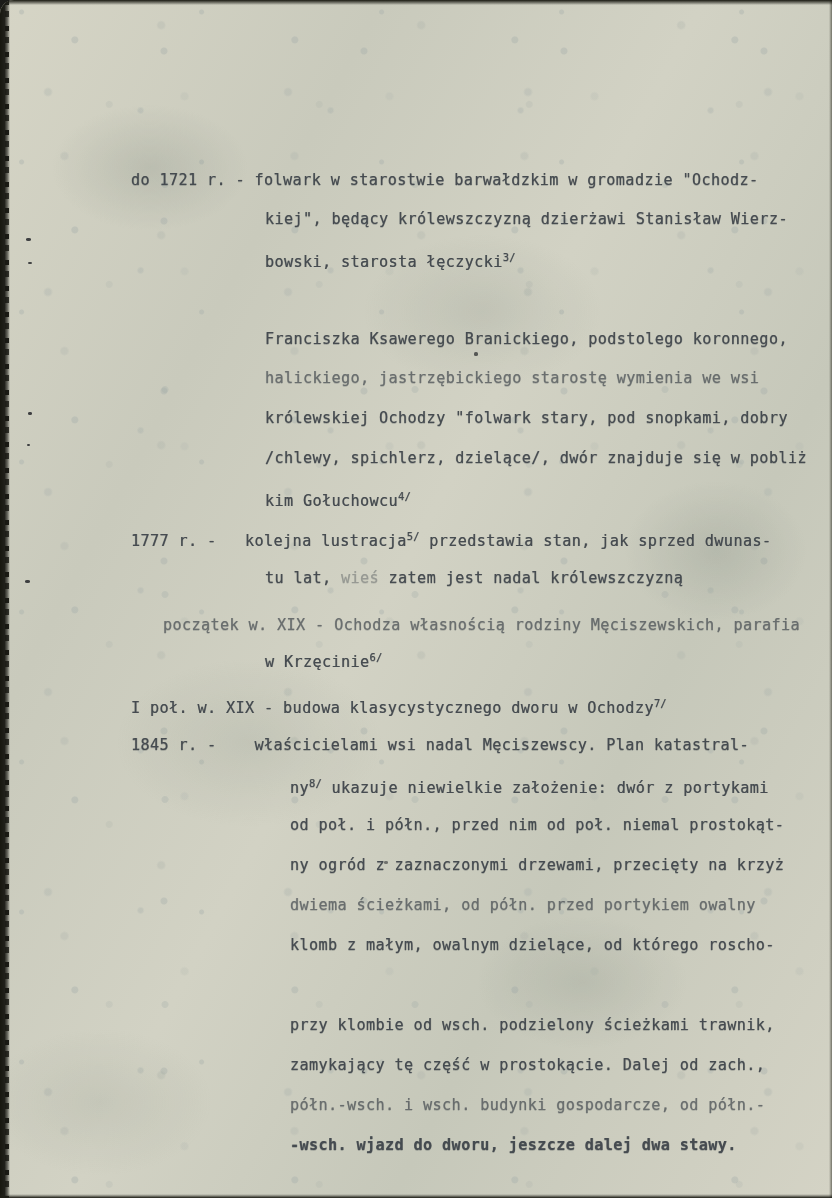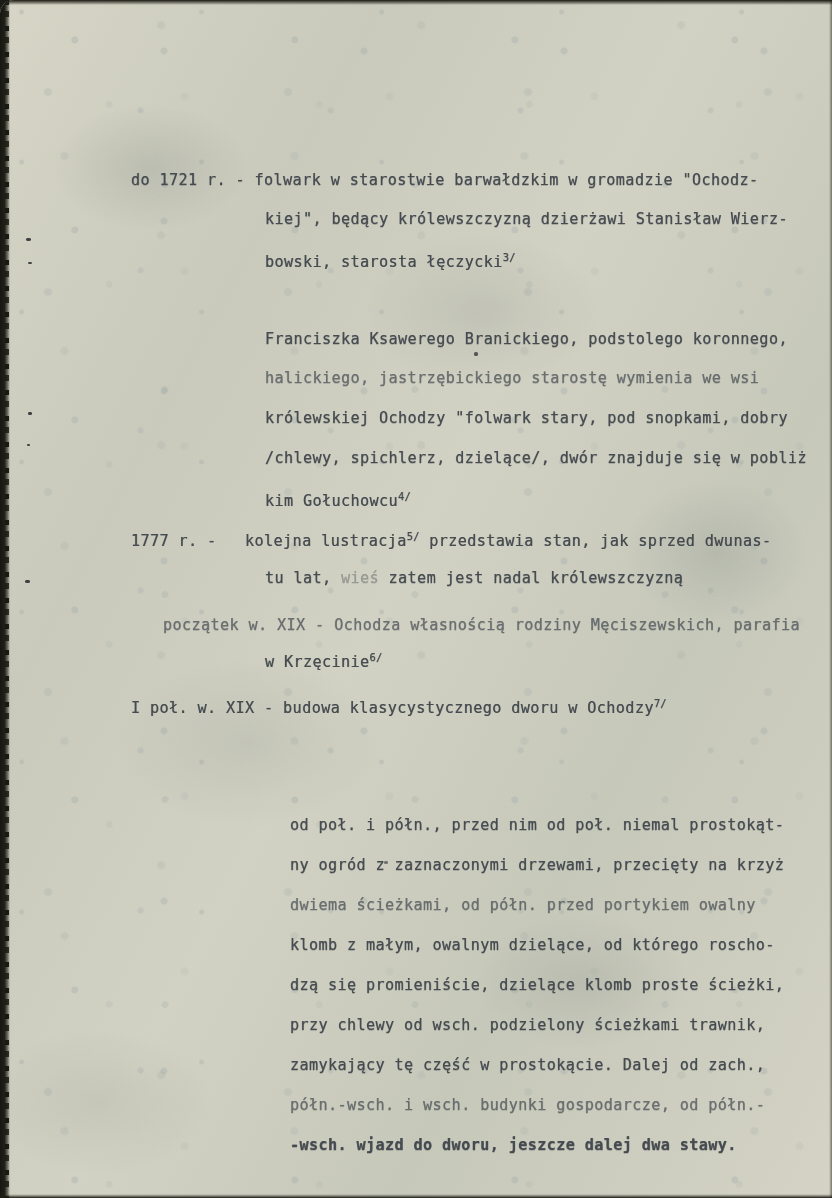--- a/index.html
+++ b/index.html
@@ -151,26 +151,27 @@
       <div class="line" style="left: 265px; top: 332px;"><span>Franciszka Ksawerego Branickiego, podstolego koronnego,</span></div>
       <div class="line faint" style="left: 265px; top: 371px; text-align: center;"><span>halickiego, jastrzębickiego starostę wymienia we wsi</span></div>
       <div class="line" style="left: 265px; top: 411px;"><span>królewskiej Ochodzy "folwark stary, pod snopkami, dobry</span></div>
       <div class="line" style="left: 265px; top: 451px;"><span>/chlewy, spichlerz, dzielące/, dwór znajduje się w pobliż</span></div>
       <div class="line" style="left: 265px; top: 491px;"><span>kim Gołuchowcu</span><span class="sup">4/</span></div>
       <div class="line" style="left: 131px; top: 531px;"><span>1777 r. -   kolejna lustracja</span><span class="sup">5/</span><span> przedstawia stan, jak sprzed dwunas-</span></div>
       <div class="line" style="left: 265px; top: 571px;"><span>tu lat, <span class="w-faded">wieś</span> zatem jest nadal królewszczyzną</span></div>
       <div class="line faint" style="left: 131px; top: 618px; margin-left: 32px;"><span>początek w. XIX - Ochodza własnością rodziny Męciszewskich, parafia</span></div>
       <div class="line" style="left: 265px; top: 652px;"><span>w Krzęcinie</span><span class="sup">6/</span></div>
       <div class="line" style="left: 131px; top: 698px;"><span>I poł. w. XIX - budowa klasycystycznego dworu w Ochodzy</span><span class="sup">7/</span></div>
+      <div class="line" style="left: 131px; top: 738px;"><span>1845 r. -    właścicielami wsi nadal Męciszewscy. Plan katastral-</span></div>
+      <div class="line" style="left: 290px; top: 778px;"><span>ny</span><span class="sup">8/</span><span> ukazuje niewielkie założenie: dwór z portykami</span></div>
       <div class="line" style="left: 290px; top: 818px;"><span>od poł. i półn., przed nim od poł. niemal prostokąt-</span></div>
       <div class="line" style="left: 290px; top: 858px;"><span>ny ogród z zaznaczonymi drzewami, przecięty na krzyż</span></div>
       <div class="line faint" style="left: 290px; top: 898px;"><span>dwiema ścieżkami, od półn. przed portykiem owalny</span></div>
       <div class="line" style="left: 290px; top: 938px;"><span>klomb z małym, owalnym dzielące, od którego roscho-</span></div>
-      <div class="line" style="left: 290px; top: 978px;"><span>dzą się promieniście, dzielące klomb proste ścieżki,</span></div>
-      <div class="line" style="left: 290px; top: 1018px;"><span>przy chlewy od wsch. podzielony ścieżkami trawnik,</span></div>
+      <div class="line" style="left: 290px; top: 1018px;"><span>przy klombie od wsch. podzielony ścieżkami trawnik,</span></div>
       <div class="line" style="left: 290px; top: 1058px;"><span>zamykający tę część w prostokącie. Dalej od zach.,</span></div>
       <div class="line faint" style="left: 290px; top: 1098px;"><span>półn.-wsch. i wsch. budynki gospodarcze, od półn.-</span></div>
       <div class="line" style="left: 290px; top: 1138px; font-weight: bold;"><span>-wsch. wjazd do dworu, jeszcze dalej dwa stawy.</span></div>
     </div>
 
   <div class="speck" style="left:26px; top:238px; width:5px; height:3px;"></div>
   <div class="speck" style="left:28px; top:262px; width:4px; height:2px;"></div>
   <div class="speck" style="left:28px; top:412px; width:4px; height:3px;"></div>
   <div class="speck" style="left:27px; top:444px; width:3px; height:2px;"></div>
   <div class="speck" style="left:25px; top:580px; width:5px; height:3px;"></div>

